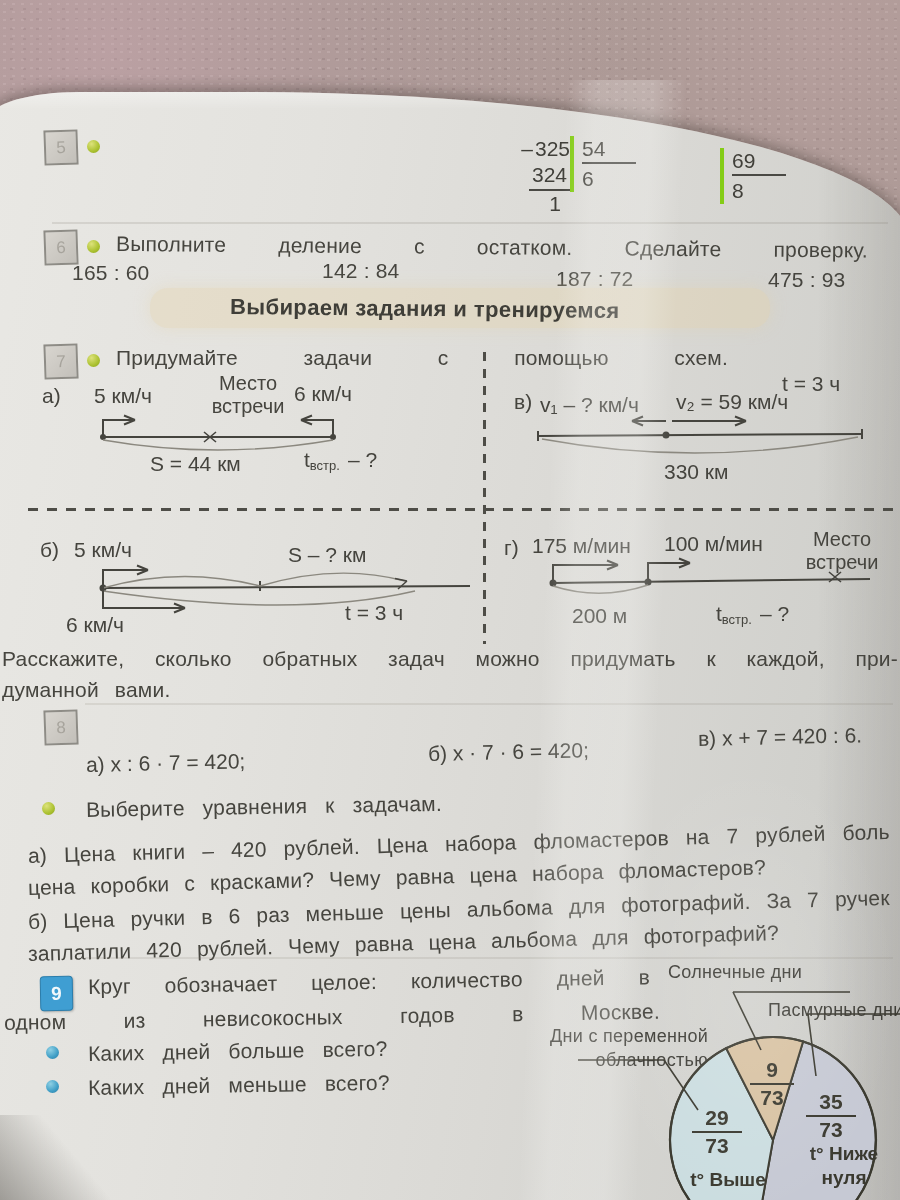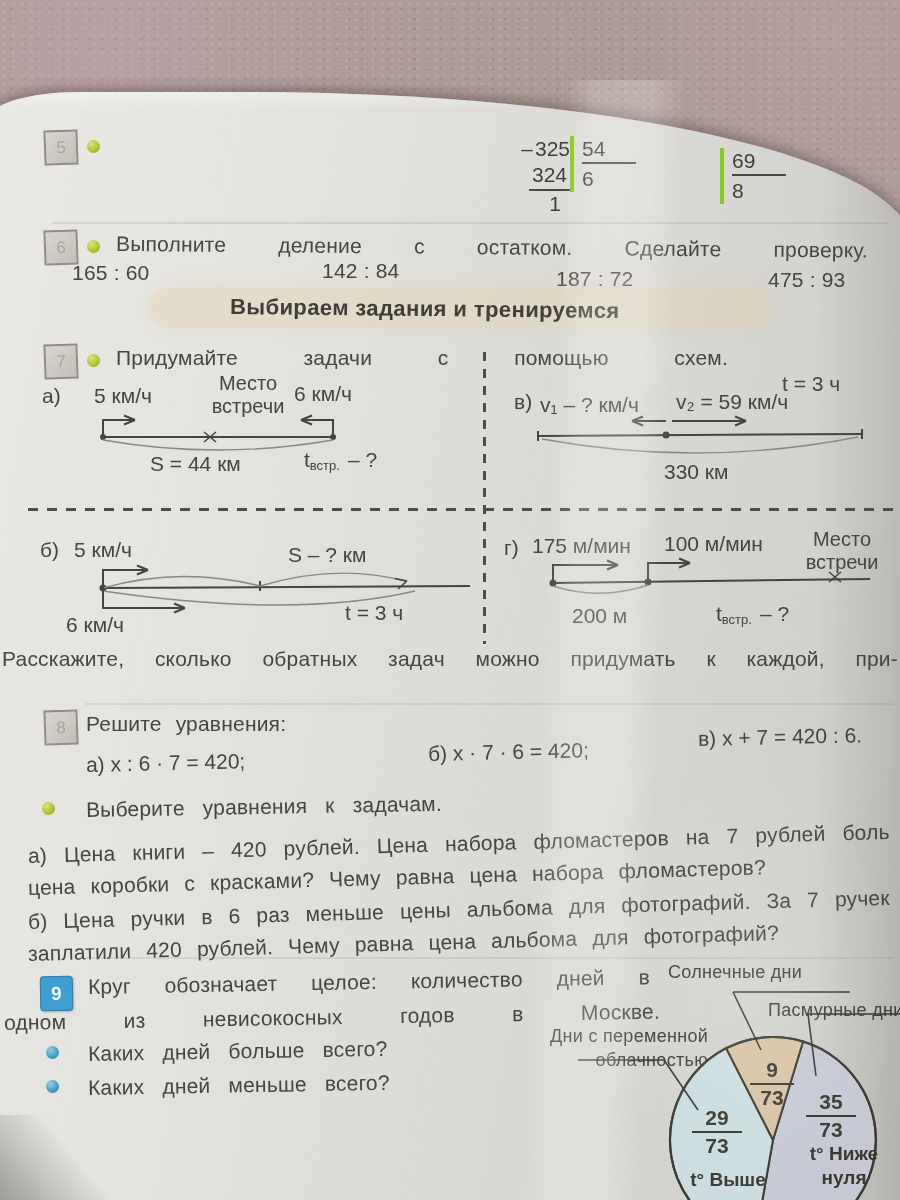--- a/index.html
+++ b/index.html
@@ -203,26 +203,26 @@
     <path class="ln" d="M33,30 V12 H98 M98,12 l-11,-4.5 M98,12 l-11,4.5"></path>
     <path class="ln" d="M128,29 V10 H170 M170,10 l-11,-4.5 M170,10 l-11,4.5"></path>
     <path class="thin" d="M33,33 Q80,48 128,32"></path>
   </svg>
   <div class="abs dlabel" style="left:572px;top:604px;">200 м</div>
   <div class="abs dlabel tq" style="left:716px;top:602px;">
     <span>t</span><span class="sub">встр.</span><span class="q">– ?</span>
   </div>
 
   <div class="abs txt just" style="left:2px;top:645px;width:896px;">Расскажите, сколько обратных задач можно придумать к каждой, при-</div>
+  <div class="abs txt" style="left:2px;top:676px;word-spacing:10px;">думанной вами.</div>
 
   <div class="abs rule" style="left:85px;top:703px;width:808px;opacity:.5;"></div>
   <div class="abs numbox" style="left:44px;top:710px;">
     <span>8</span>
   </div>
-  <div class="abs txt" style="left:86px;top:710px;word-spacing:8px;">Решите уравнения:</div>
   <div class="abs eq" style="left:86px;top:753px;">а) x : 6 · 7 = 420;</div>
   <div class="abs eq" style="left:428px;top:742px;">б) x · 7 · 6 = 420;</div>
   <div class="abs eq" style="left:698px;top:727px;">в) x + 7 = 420 : 6.</div>
   <div class="abs bullet green" style="left:42px;top:802px;"></div>
   <div class="abs txt tilt1" style="left:86px;top:796px;word-spacing:12px;">Выберите уравнения к задачам.</div>
   <div class="abs txt just tilt" style="left:28px;top:842px;width:862px;">а) Цена книги – 420 рублей. Цена набора фломастеров на 7 рублей боль</div>
   <div class="abs txt tilt" style="left:28px;top:874px;word-spacing:9px;">цена коробки с красками? Чему равна цена набора фломастеров?</div>
   <div class="abs txt just tilt" style="left:28px;top:908px;width:862px;">б) Цена ручки в 6 раз меньше цены альбома для фотографий. За 7 ручек</div>
   <div class="abs txt tilt" style="left:28px;top:940px;word-spacing:9px;">заплатили 420 рублей. Чему равна цена альбома для фотографий?</div>
 

